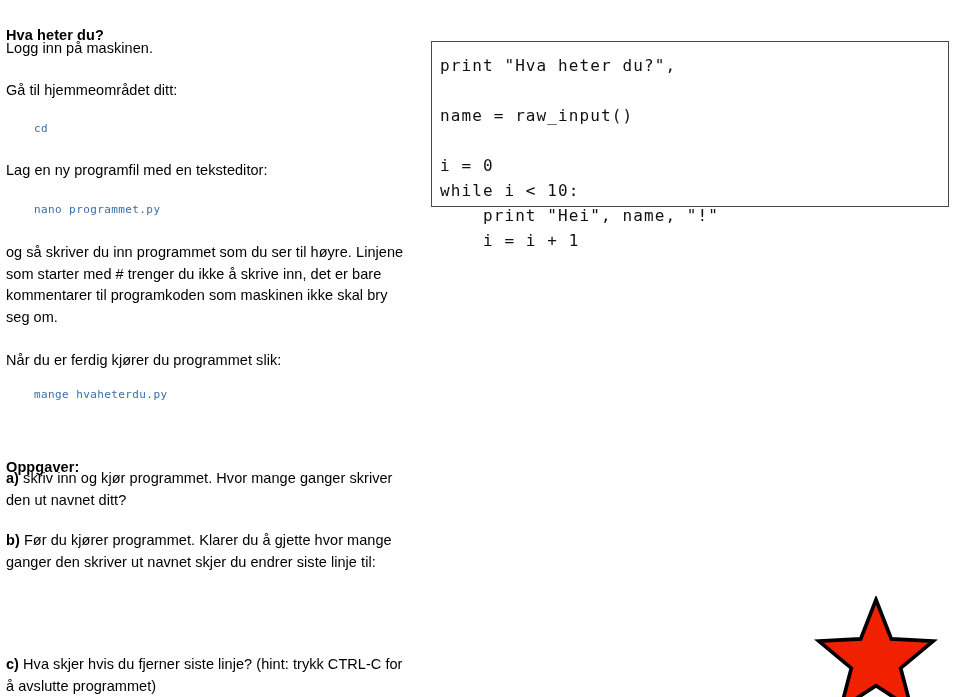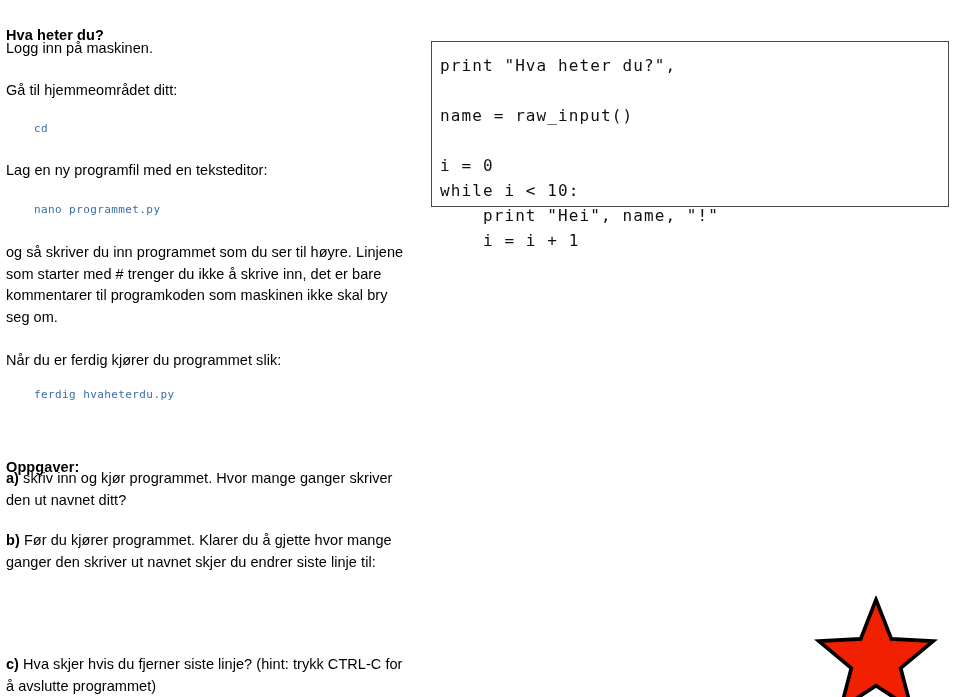--- a/index.html
+++ b/index.html
@@ -147,21 +147,21 @@
 
   <div class="blk-ogsaa">
     <p class="para">og så skriver du inn programmet som du ser til høyre. Linjene som starter med # trenger du ikke å skrive inn, det er bare kommentarer til programkoden som maskinen ikke skal bry seg om.</p>
   </div>
 
   <div class="blk-naar">
     <p class="para">Når du er ferdig kjører du programmet slik:</p>
   </div>
 
   <div class="blk-python">
-    <p class="code-line">ferdig hvaheterdu.py</p>
+    <p class="code-line">mange hvaheterdu.py</p>
   </div>
 
   <div class="blk-oppg">
     <h2 class="heading">Oppgaver:</h2>
   </div>
 
   <div class="blk-a">
     <p class="para"><span class="ex-label">a)</span><span> skriv inn og kjør programmet. Hvor mange ganger skriver den ut navnet ditt?</span></p>
   </div>
 

